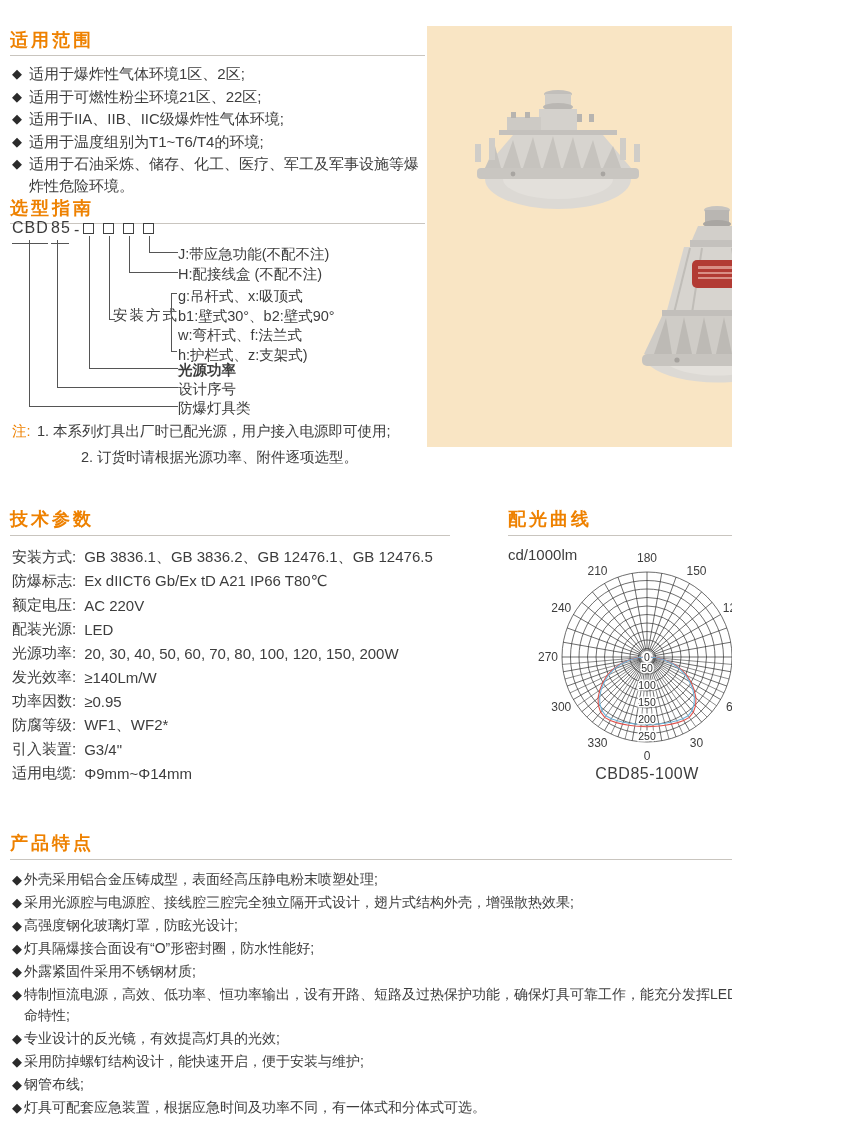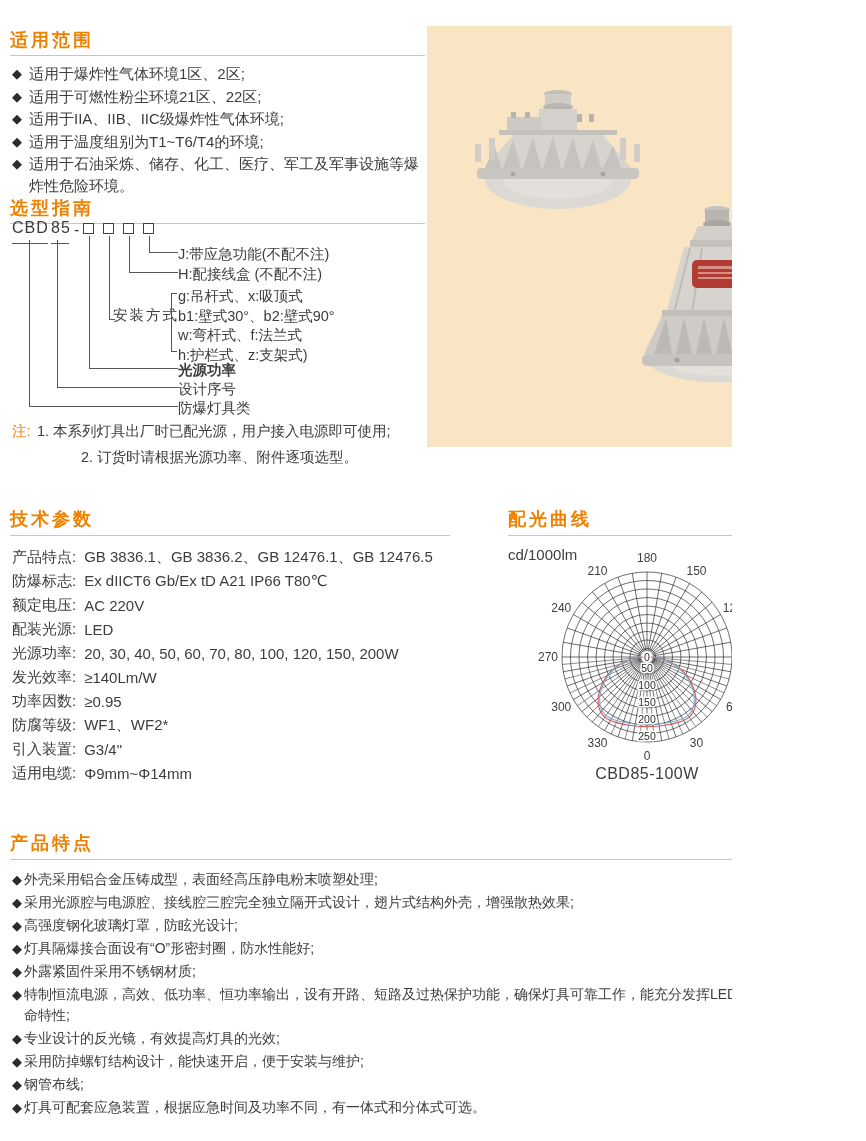--- a/index.html
+++ b/index.html
@@ -182,21 +182,21 @@
   <div class="glabel" style="left:178px;top:399px;">防爆灯具类</div>
 
   <div class="note-label">注:</div>
   <div class="note1">1. 本系列灯具出厂时已配光源，用户接入电源即可使用;</div>
   <div class="note2">2. 订货时请根据光源功率、附件逐项选型。</div>
 
   <div class="h2" style="left:10px;top:507px;">技术参数</div>
   <div class="rule" style="left:10px;top:535px;width:440px;"></div>
   <div class="specs">
     <div class="spec-row">
-        <span class="spec-label">产品特点:</span>
+        <span class="spec-label">安装方式:</span>
         <span class="spec-value">GB 3836.1、GB 3836.2、GB 12476.1、GB 12476.5</span>
       </div>
     <div class="spec-row">
         <span class="spec-label">防爆标志:</span>
         <span class="spec-value">Ex dIICT6 Gb/Ex tD A21 IP66 T80℃</span>
       </div>
     <div class="spec-row">
         <span class="spec-label">额定电压:</span>
         <span class="spec-value">AC 220V</span>
       </div>

